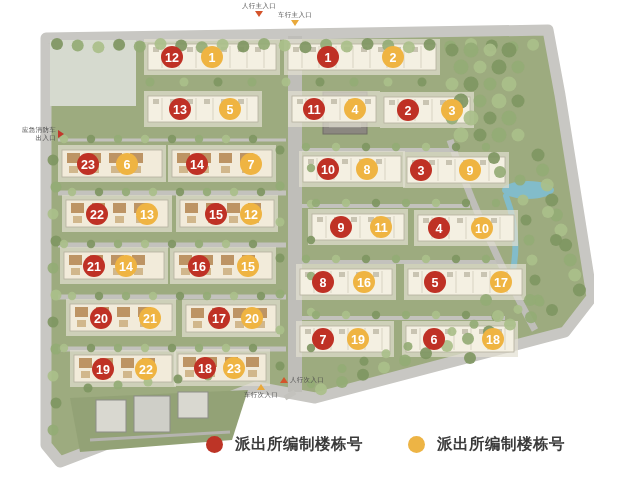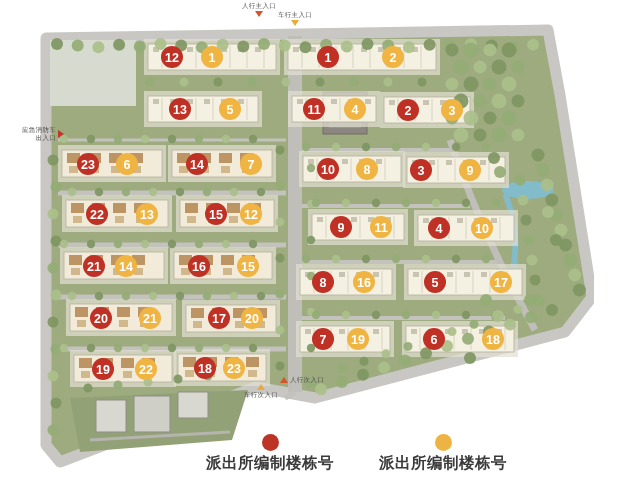--- a/index.html
+++ b/index.html
@@ -12,21 +12,21 @@
   .entrance.col{flex-direction:column;gap:1px;}
   .entrance.row{flex-direction:row;gap:2px;}
   .tri{width:0;height:0;display:block;}
   .tri.down{border-left:4px solid transparent;border-right:4px solid transparent;border-top:6px solid currentColor;}
   .tri.up{border-left:4px solid transparent;border-right:4px solid transparent;border-bottom:6px solid currentColor;}
   .tri.right{border-top:4px solid transparent;border-bottom:4px solid transparent;border-left:6px solid currentColor;}
   .entrance .lbl{white-space:nowrap;}
   .entrance .lbl.wrap{white-space:normal;width:36px;text-align:right;}
   
   .legend{position:absolute;left:206px;top:434px;display:flex;gap:45px;align-items:center;}
-  .legend-item{display:flex;align-items:center;gap:2px;flex-direction:column;}
+  .legend-item{display:flex;align-items:center;gap:12px;}
   .legend-dot{width:17px;height:17px;border-radius:50%;flex:0 0 auto;}
   .legend-label{font-size:15.5px;font-weight:600;color:#3a3a3a;letter-spacing:.5px;white-space:nowrap;}
 </style>
 </head>
 <body>
 
 <div class="stage">
   <svg width="640" height="480" viewBox="0 0 640 480">
 
     <g>

